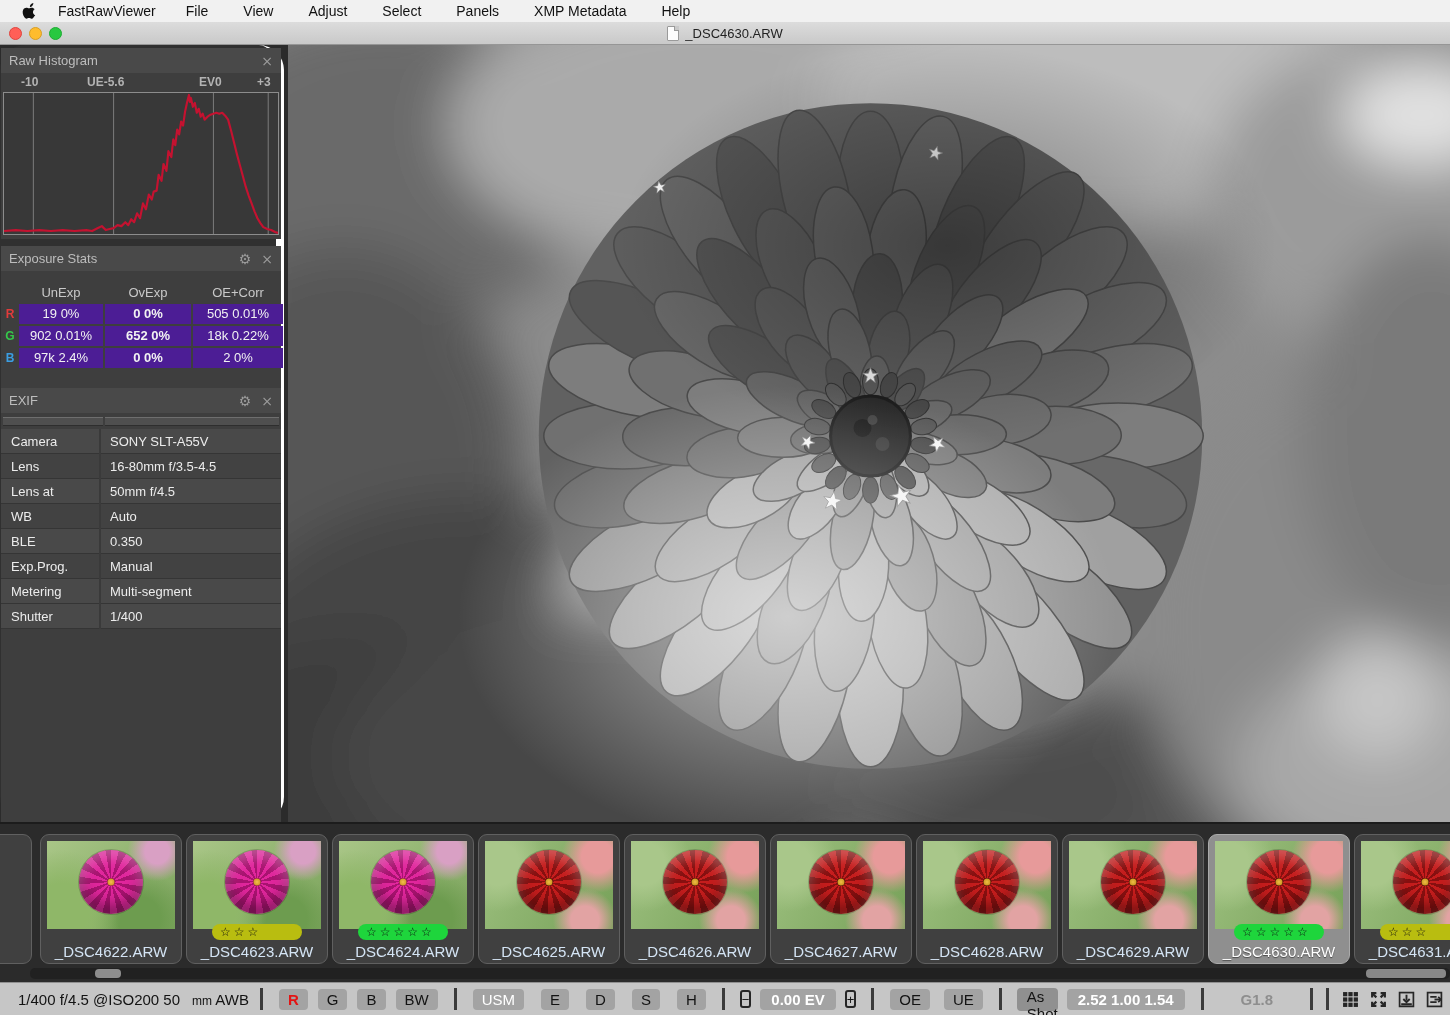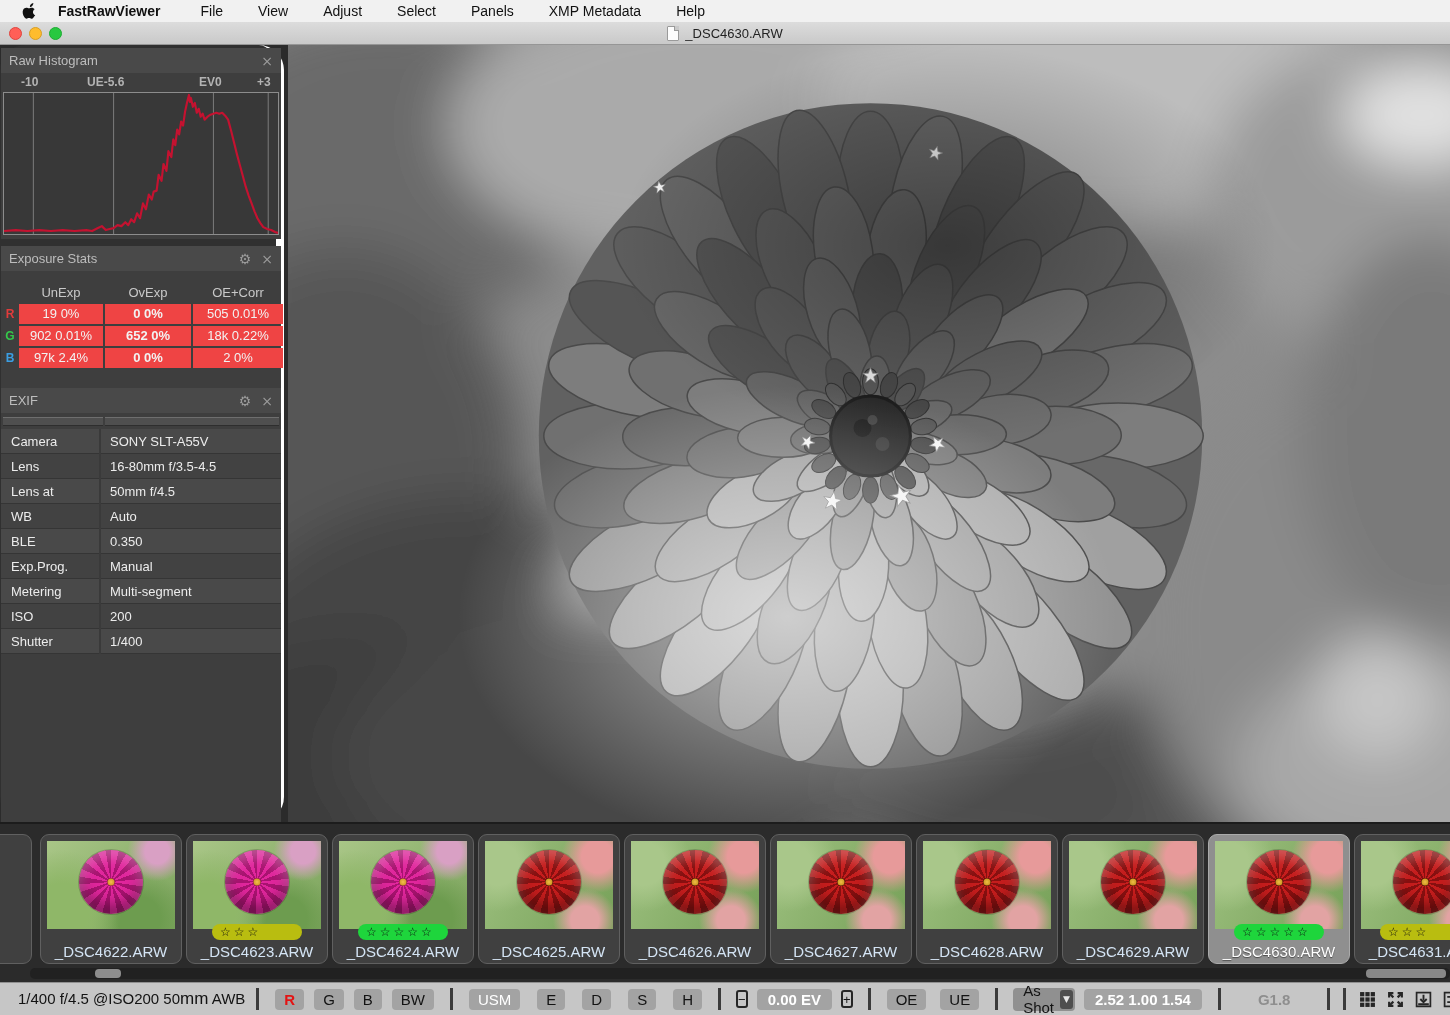--- a/index.html
+++ b/index.html
@@ -4,21 +4,21 @@
 <style>
   * { margin:0; padding:0; box-sizing:border-box; }
   html,body { width:1450px; height:1015px; overflow:hidden; background:#000;
               font-family:"Liberation Sans", sans-serif; }
   .screen { position:relative; width:1450px; height:1015px; background:#2b2b2b; }
 
   
   .menubar { position:absolute; left:0; top:0; width:100%; height:22px; background:#f1f1f1;
              display:flex; align-items:center; font-size:14px; color:#111; padding-left:14px; }
   .apple { width:14px; height:16px; margin:0 22px 0 8px; }
-  .app-name { font-weight:bold; margin-right:40px; }
+  .app-name { font-weight:normal; margin-right:30px; }
   .menu-item { margin-right:29px; cursor:default; }
 
   
   .titlebar { position:absolute; left:0; top:22px; width:100%; height:23px;
               background:linear-gradient(#dcdcdc,#c9c9c9); border-bottom:1px solid #969696; }
   .lights { position:absolute; left:9px; top:5px; display:flex; gap:7px; }
   .light { width:13px; height:13px; border-radius:50%; }
   .light.red { background:#ff5f57; border:1px solid #e0443e; }
   .light.yellow { background:#febc2e; border:1px solid #d89e24; }
   .light.green { background:#28c840; border:1px solid #1dad32; }
@@ -45,21 +45,21 @@
   .hl { position:absolute; top:2px; }
   .hl0 { left:20px; } .hl1 { left:86px; } .hl2 { left:198px; } .hl3 { left:256px; }
   .hist-chart { position:relative; margin:0 2px 4px 2px; height:143px; background:#383838;
                 border:1px solid #8c8c8c; }
   .hist-svg { position:absolute; left:0; top:0; width:100%; height:100%; }
 
   
   .exp-grid { display:grid; grid-template-columns:14px 84px 86px 90px; gap:2px;
               padding:4px 2px 2px 2px; font-size:13px;margin-top:9px; }
   .exp-h { color:#c9c9c9; text-align:center; height:18px; line-height:18px; font-size:13px; }
-  .exp-cell { background:#ef4444; color:#f2f2f2; text-align:center; height:20px; line-height:20px; }
+  .exp-cell { background:#4c1d95; color:#f2f2f2; text-align:center; height:20px; line-height:20px; }
   .exp-cell.bold { font-weight:bold; }
   .exp-ch { font-weight:bold; text-align:center; height:20px; line-height:20px; font-size:12px; }
   .ch-R { color:#e23b3b; } .ch-G { color:#35c94a; } .ch-B { color:#3b9ee2; }
 
   
   .exif-minihdr { display:flex; gap:2px; margin:4px 2px 3px 2px; }
   .exif-minihdr div { height:9px; background:#4f4f4f; border-top:1px solid #6e6e6e;
                       border-bottom:1px solid #2e2e2e; }
   .mh1 { width:100px; } .mh2 { flex:1; }
   .exif-rows { font-size:13px; color:#ececec; }
@@ -126,33 +126,33 @@
              border-radius:4px; cursor:pointer; }
   .s-thumb2 { position:absolute; right:4px; top:4px; width:80px; height:9px; background:#888;
              border-radius:4px; cursor:pointer; }
 
   
   .statusbar { position:absolute; left:0; top:982px; width:100%; height:33px; background:#c6c6c6;
                border-top:1px solid #909090; display:flex; align-items:center; font-size:15px;
                color:#131313; padding:0 10px; }
   .sep { width:3px; height:22px; background:#3b3b3b; margin:0 11px; flex:0 0 auto; }
   .shot-info { margin-left:8px; white-space:nowrap; }
-  .shot-info .sub { font-size:17px; }
+  .shot-info .sub { font-size:12px;margin-left:12px; }
   .sb-btn { background:#a3a3a3; border-radius:4px; padding:2px 9px; margin:0 5px; cursor:pointer;
             white-space:nowrap; }
   .sb-btn.accent { color:#e31414; font-weight:bold; }
   .sb-btn.active { color:#fff; }
   .mini-btn { width:18px; height:18px; border:2px solid #262626; border-radius:3px; margin:0 4px;
               display:flex; align-items:center; justify-content:center; font-size:13px;
               line-height:1; cursor:pointer; }
   .sb-val { background:#a3a3a3; border-radius:4px; padding:2px 11px; margin:0 5px; color:#fff;
             font-weight:bold; white-space:nowrap; }
   .dropdown { background:#909090; border-radius:4px; height:23px; width:122px; margin:0 4px;
               display:flex; align-items:center; justify-content:space-between; padding-left:10px;
-              cursor:pointer; }
+              cursor:pointer;flex-direction:column; }
   .dd-arrow { width:19px; height:19px; background:#4e4e4e; border-radius:3px; margin-right:2px;
               color:#e6e6e6; display:flex; align-items:center; justify-content:center;
               font-size:9px; font-family:"DejaVu Sans", sans-serif; }
   .gamma { color:#8e8e8e; font-weight:bold; margin:0 26px; }
   .sb-icons { margin-left:auto; display:flex; align-items:center; gap:11px; }
   .sb-icons svg { display:block; cursor:pointer; }
 </style>
 </head>
 <body>
 
@@ -284,24 +284,20 @@
   <div class="exif-row alt2">
     <span class="k">Exp.Prog.</span>
               <span class="v">Manual</span>
   </div>
 
   <div class="exif-row alt">
     <span class="k">Metering</span>
               <span class="v">Multi-segment</span>
   </div>
 
-  <div class="exif-row alt2">
-    <span class="k">ISO</span>
-              <span class="v">200</span>
-  </div>
 
   <div class="exif-row alt">
     <span class="k">Shutter</span>
               <span class="v">1/400</span>
   </div>
 
 </div>
       </div>
     </aside>
 

